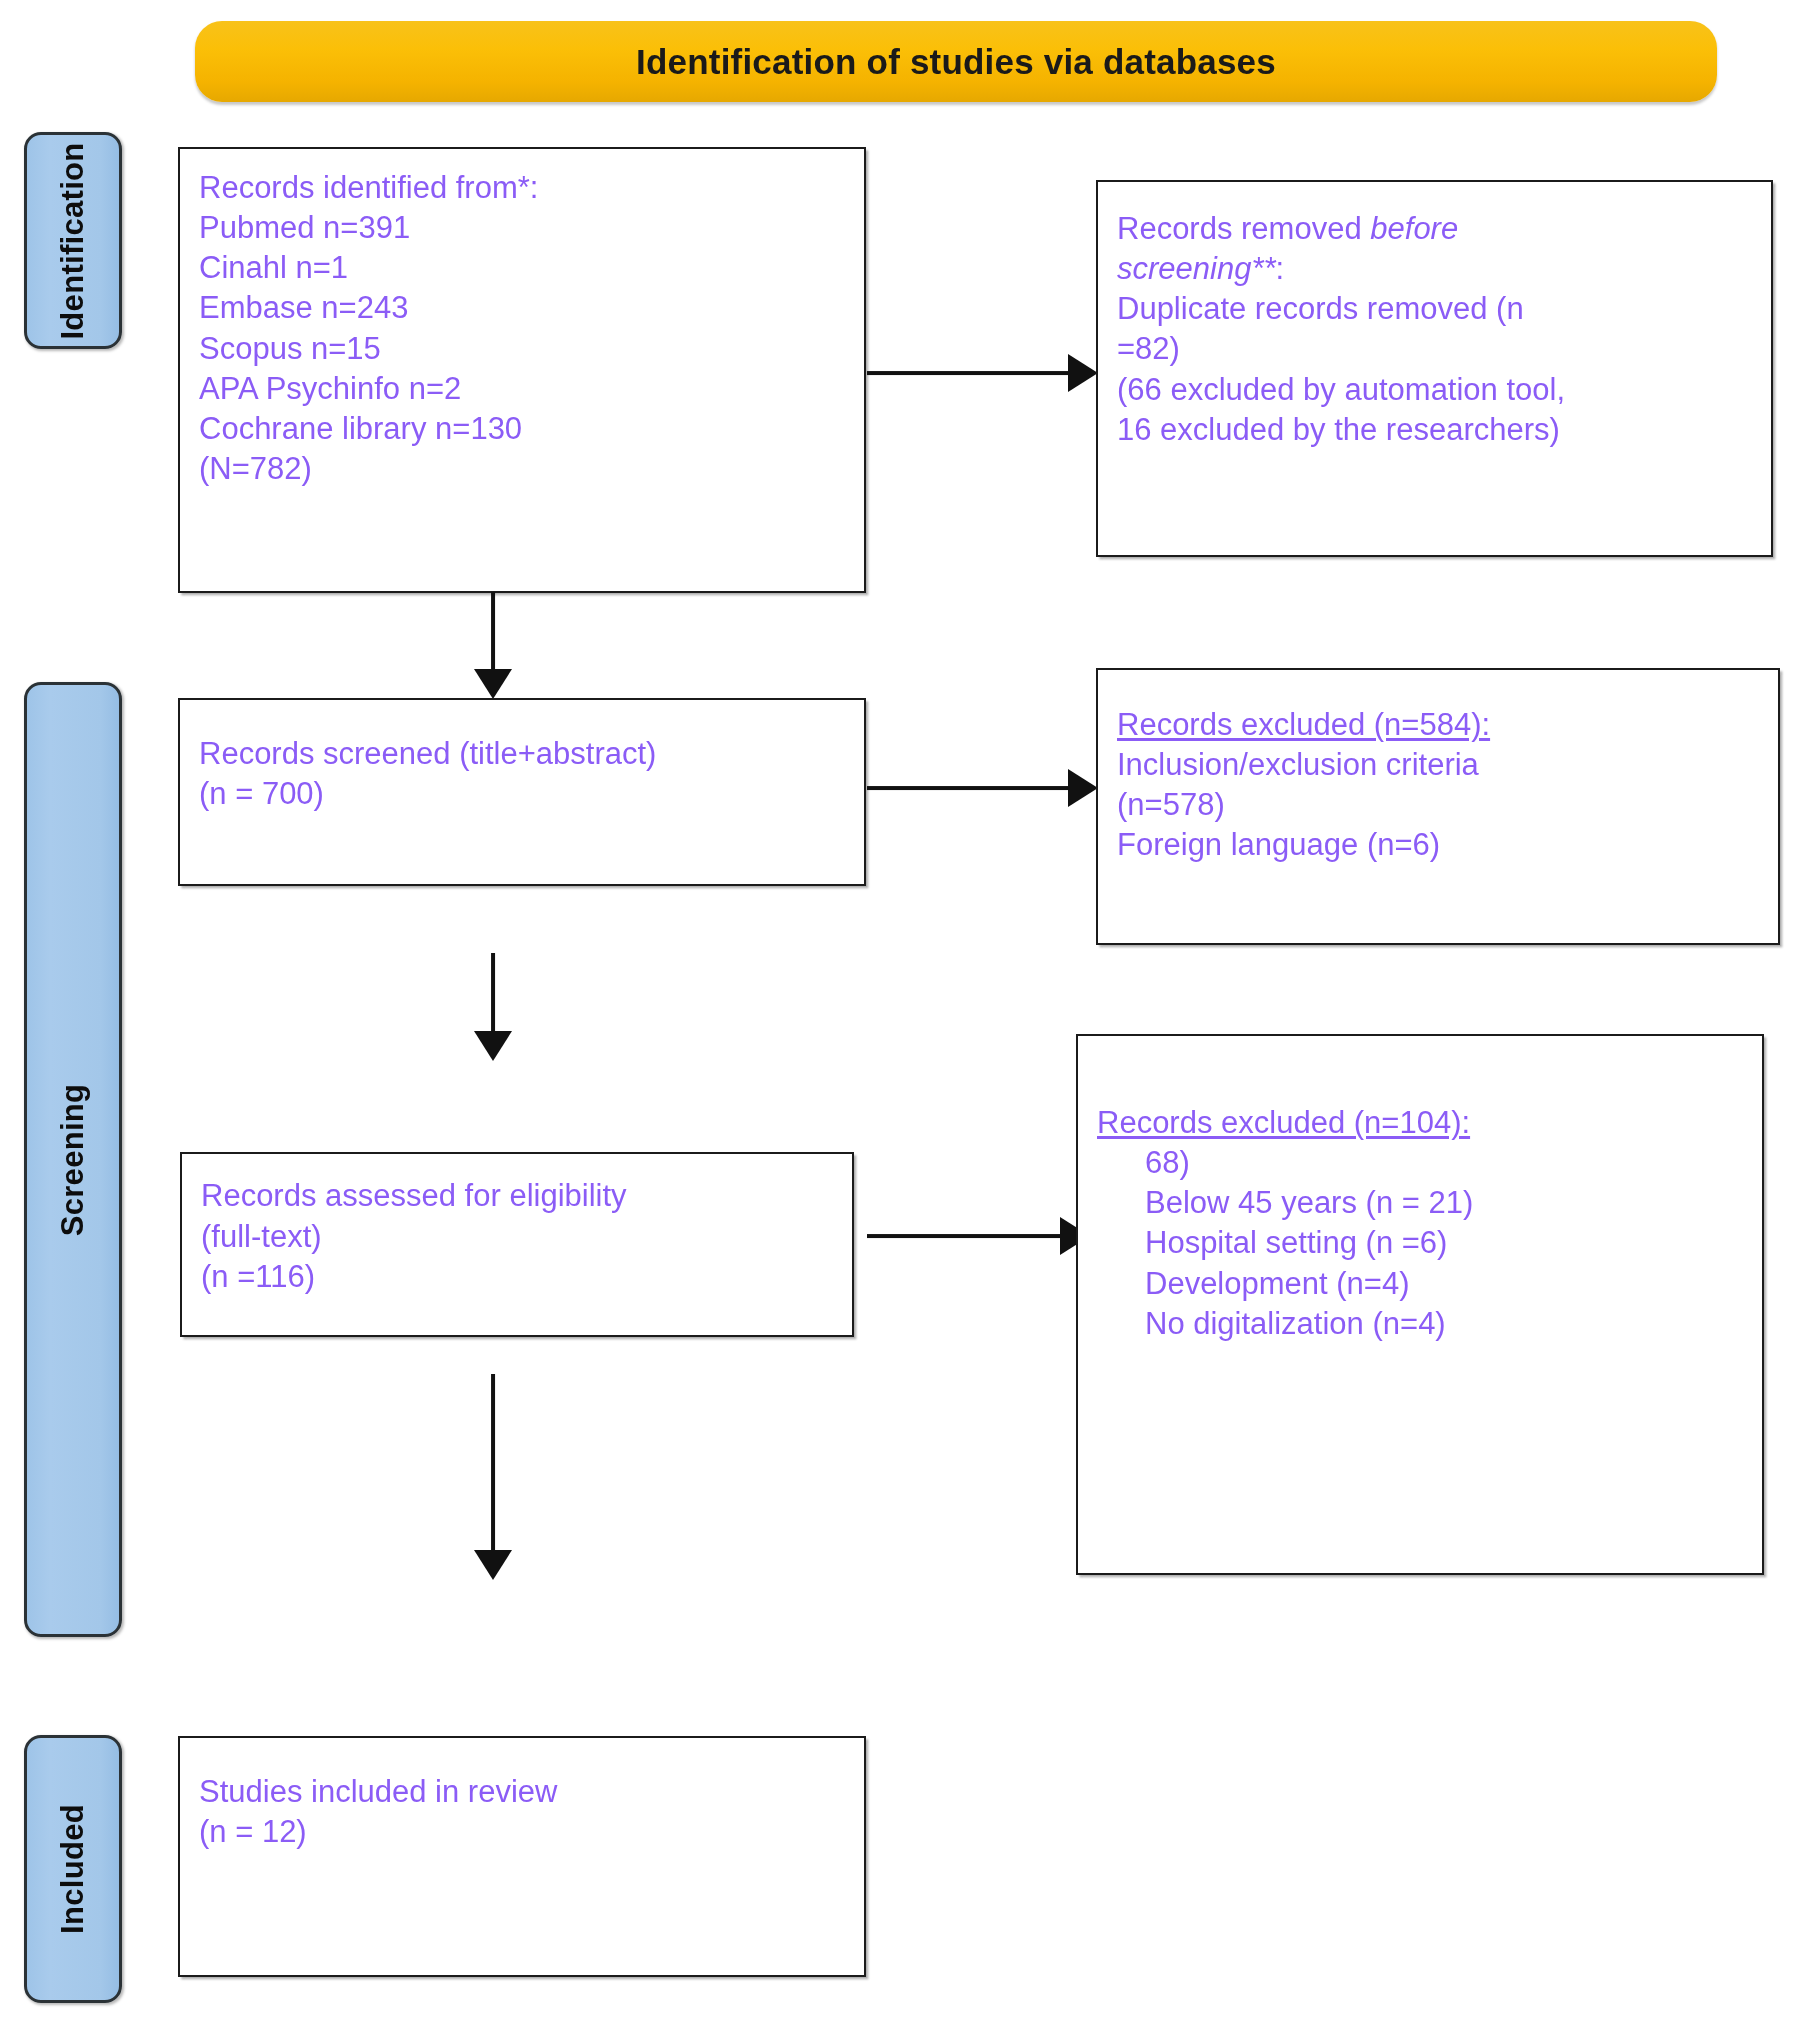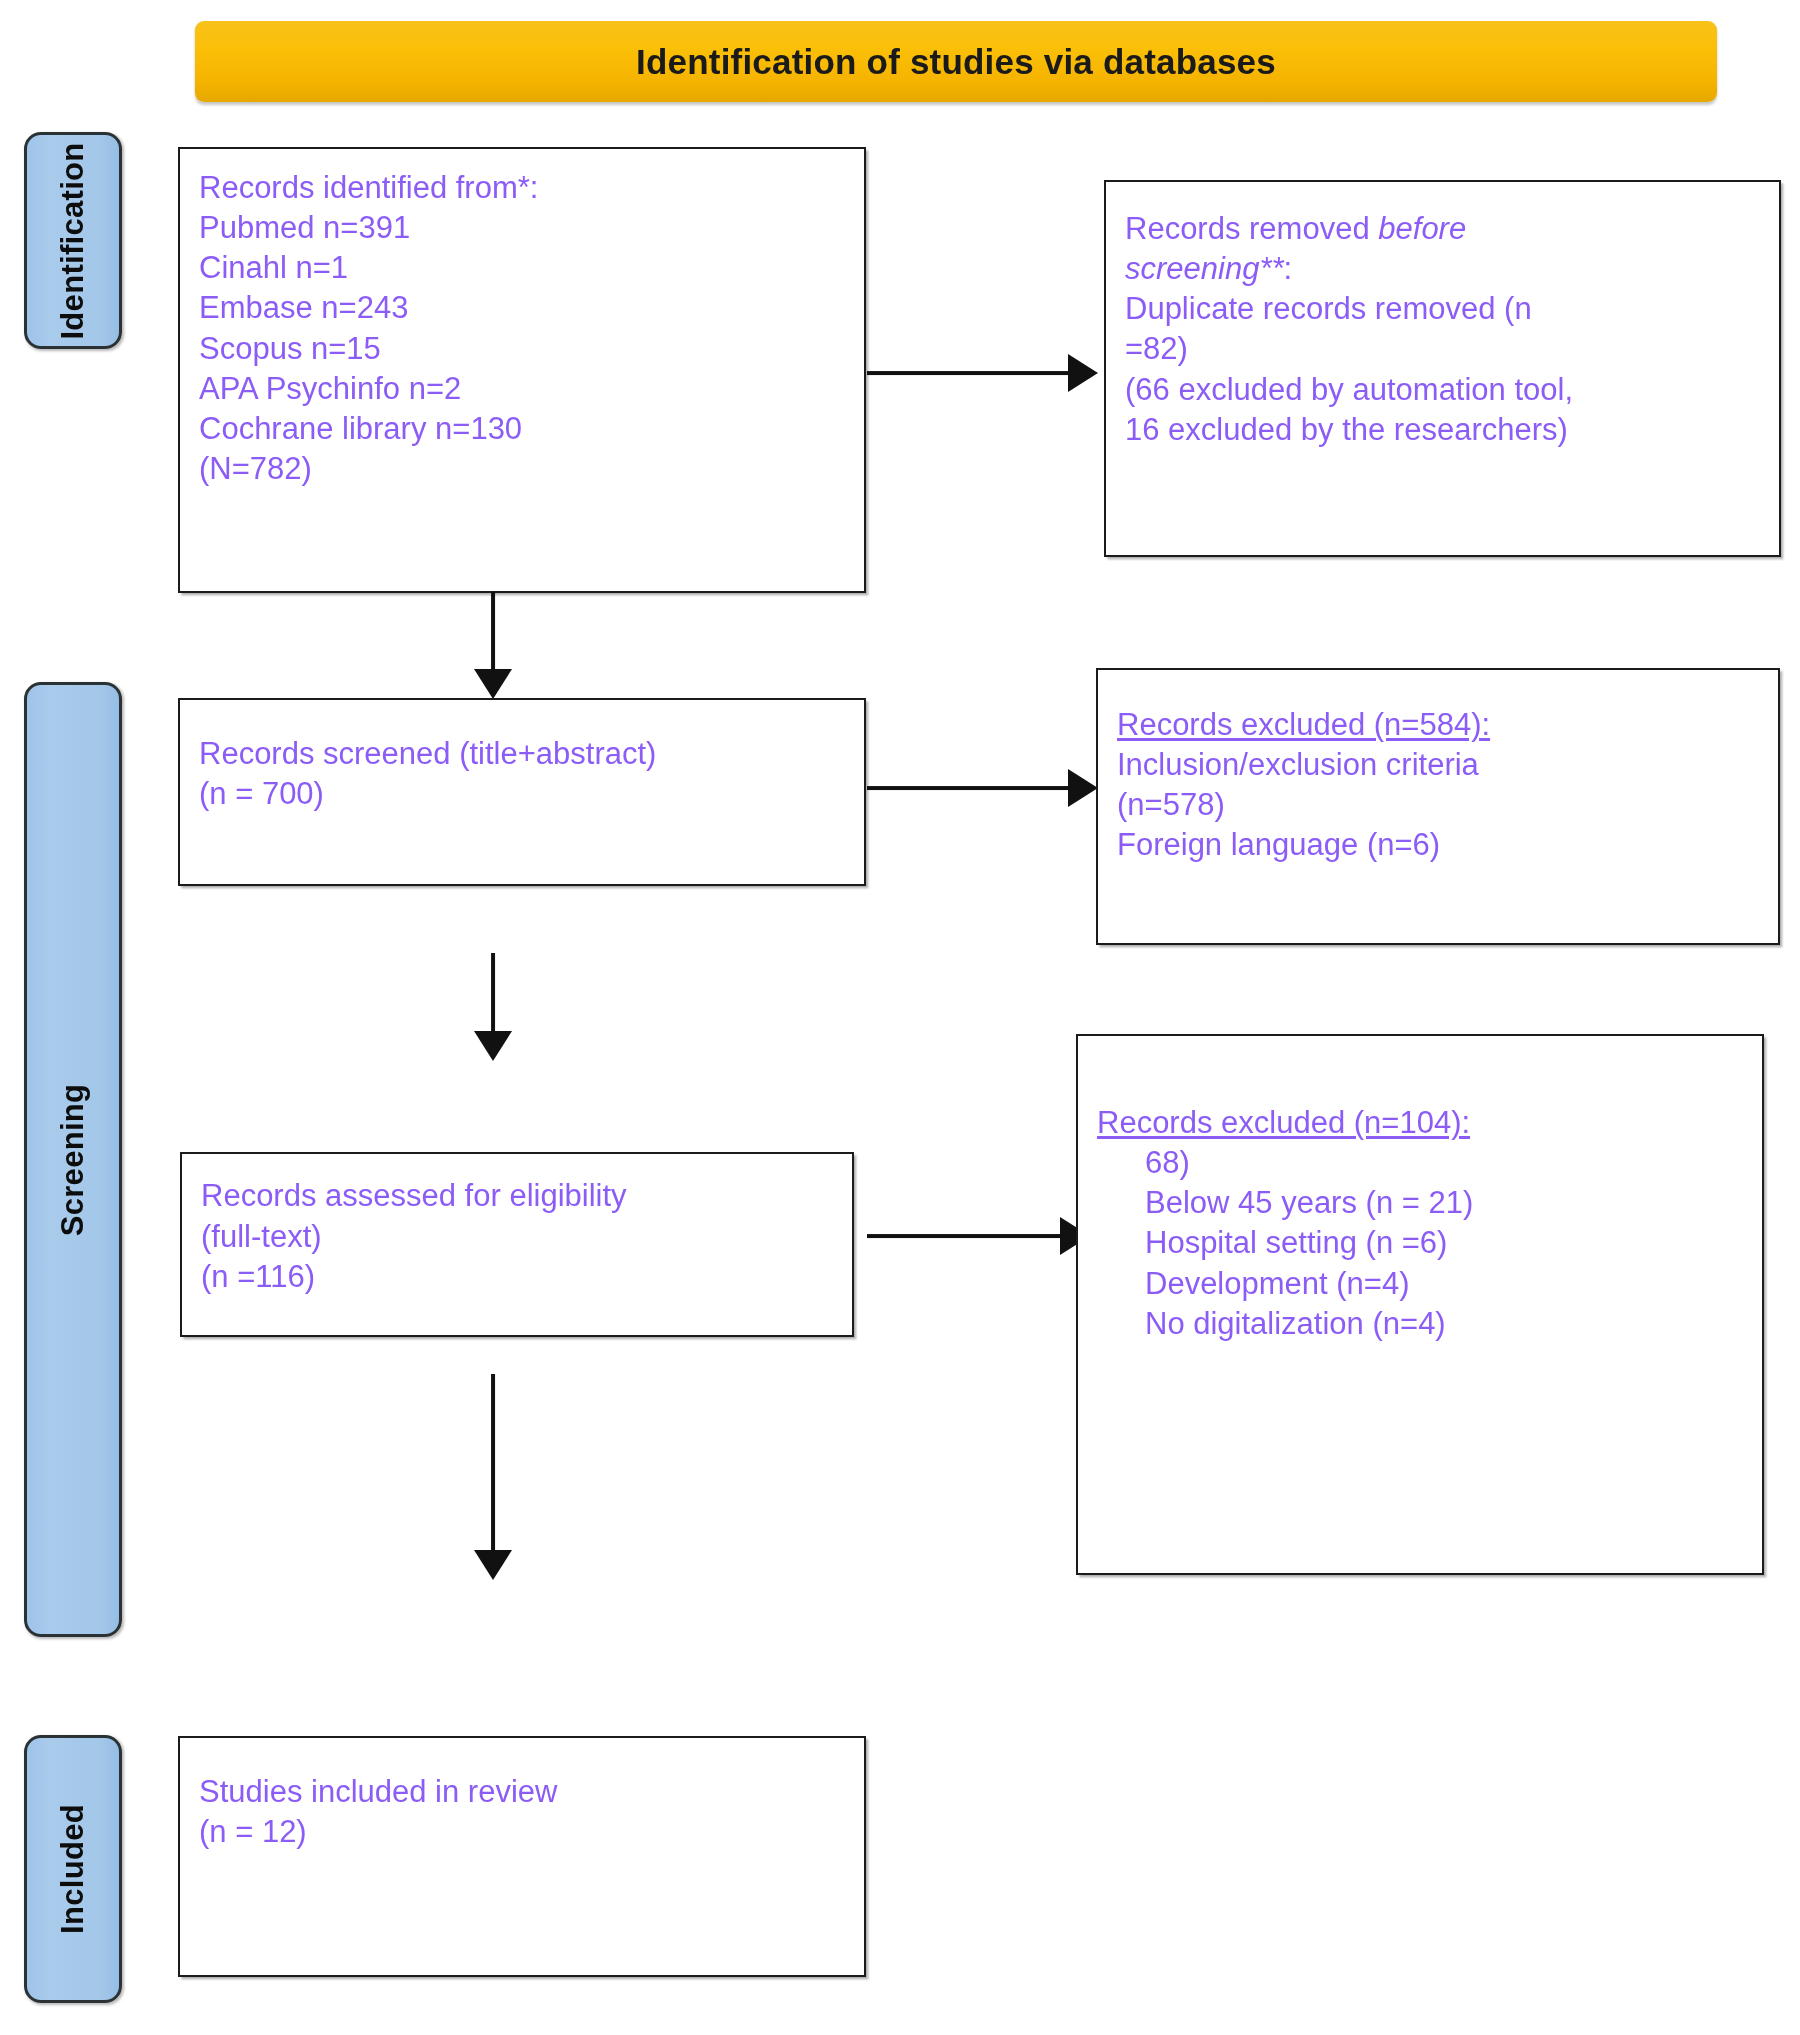--- a/index.html
+++ b/index.html
@@ -20,21 +20,21 @@
   }
 
   
   .banner {
     position: absolute;
     left: 195px;
     top: 21px;
     width: 1522px;
     height: 81px;
     background: linear-gradient(to bottom, #f8c21a 0%, #fbbf07 35%, #f5b300 75%, #e6a800 100%);
-    border-radius: 9px;
+    border-radius: 27px;
     box-shadow: 0 2.8px 2.8px rgba(0,0,0,0.22);
     display: flex;
     align-items: center;
     justify-content: center;
   }
   .banner-text {
     font-size: 35px;
     font-weight: bold;
     color: #1a1a1a;
     letter-spacing: 0.2px;
@@ -153,21 +153,21 @@
       <div class="line">Cochrane library n=130</div>
       <div class="line">(N=782)</div>
     </div>
   </div>
 
   <div class="arrow-h" style="left:867px; top:354px; width:231px; height:38px;">
     <div class="shaft" style="width:205px;"></div>
     <div class="head"></div>
   </div>
 
-  <div class="box" style="left:1096px; top:180px; width:677px; height:377px;margin-left:8px;">
+  <div class="box" style="left:1096px; top:180px; width:677px; height:377px;">
     <div class="box-inner" style="padding-top:27px;">
       <div class="line"><span>Records removed </span><span class="italic" style="font-style:italic;">before</span></div>
       <div class="line"><span style="font-style:italic;">screening**</span><span>:</span></div>
       <div class="line">Duplicate records removed (n</div>
       <div class="line">=82)</div>
       <div class="line">(66 excluded by automation tool,</div>
       <div class="line">16 excluded by the researchers)</div>
     </div>
   </div>
 

